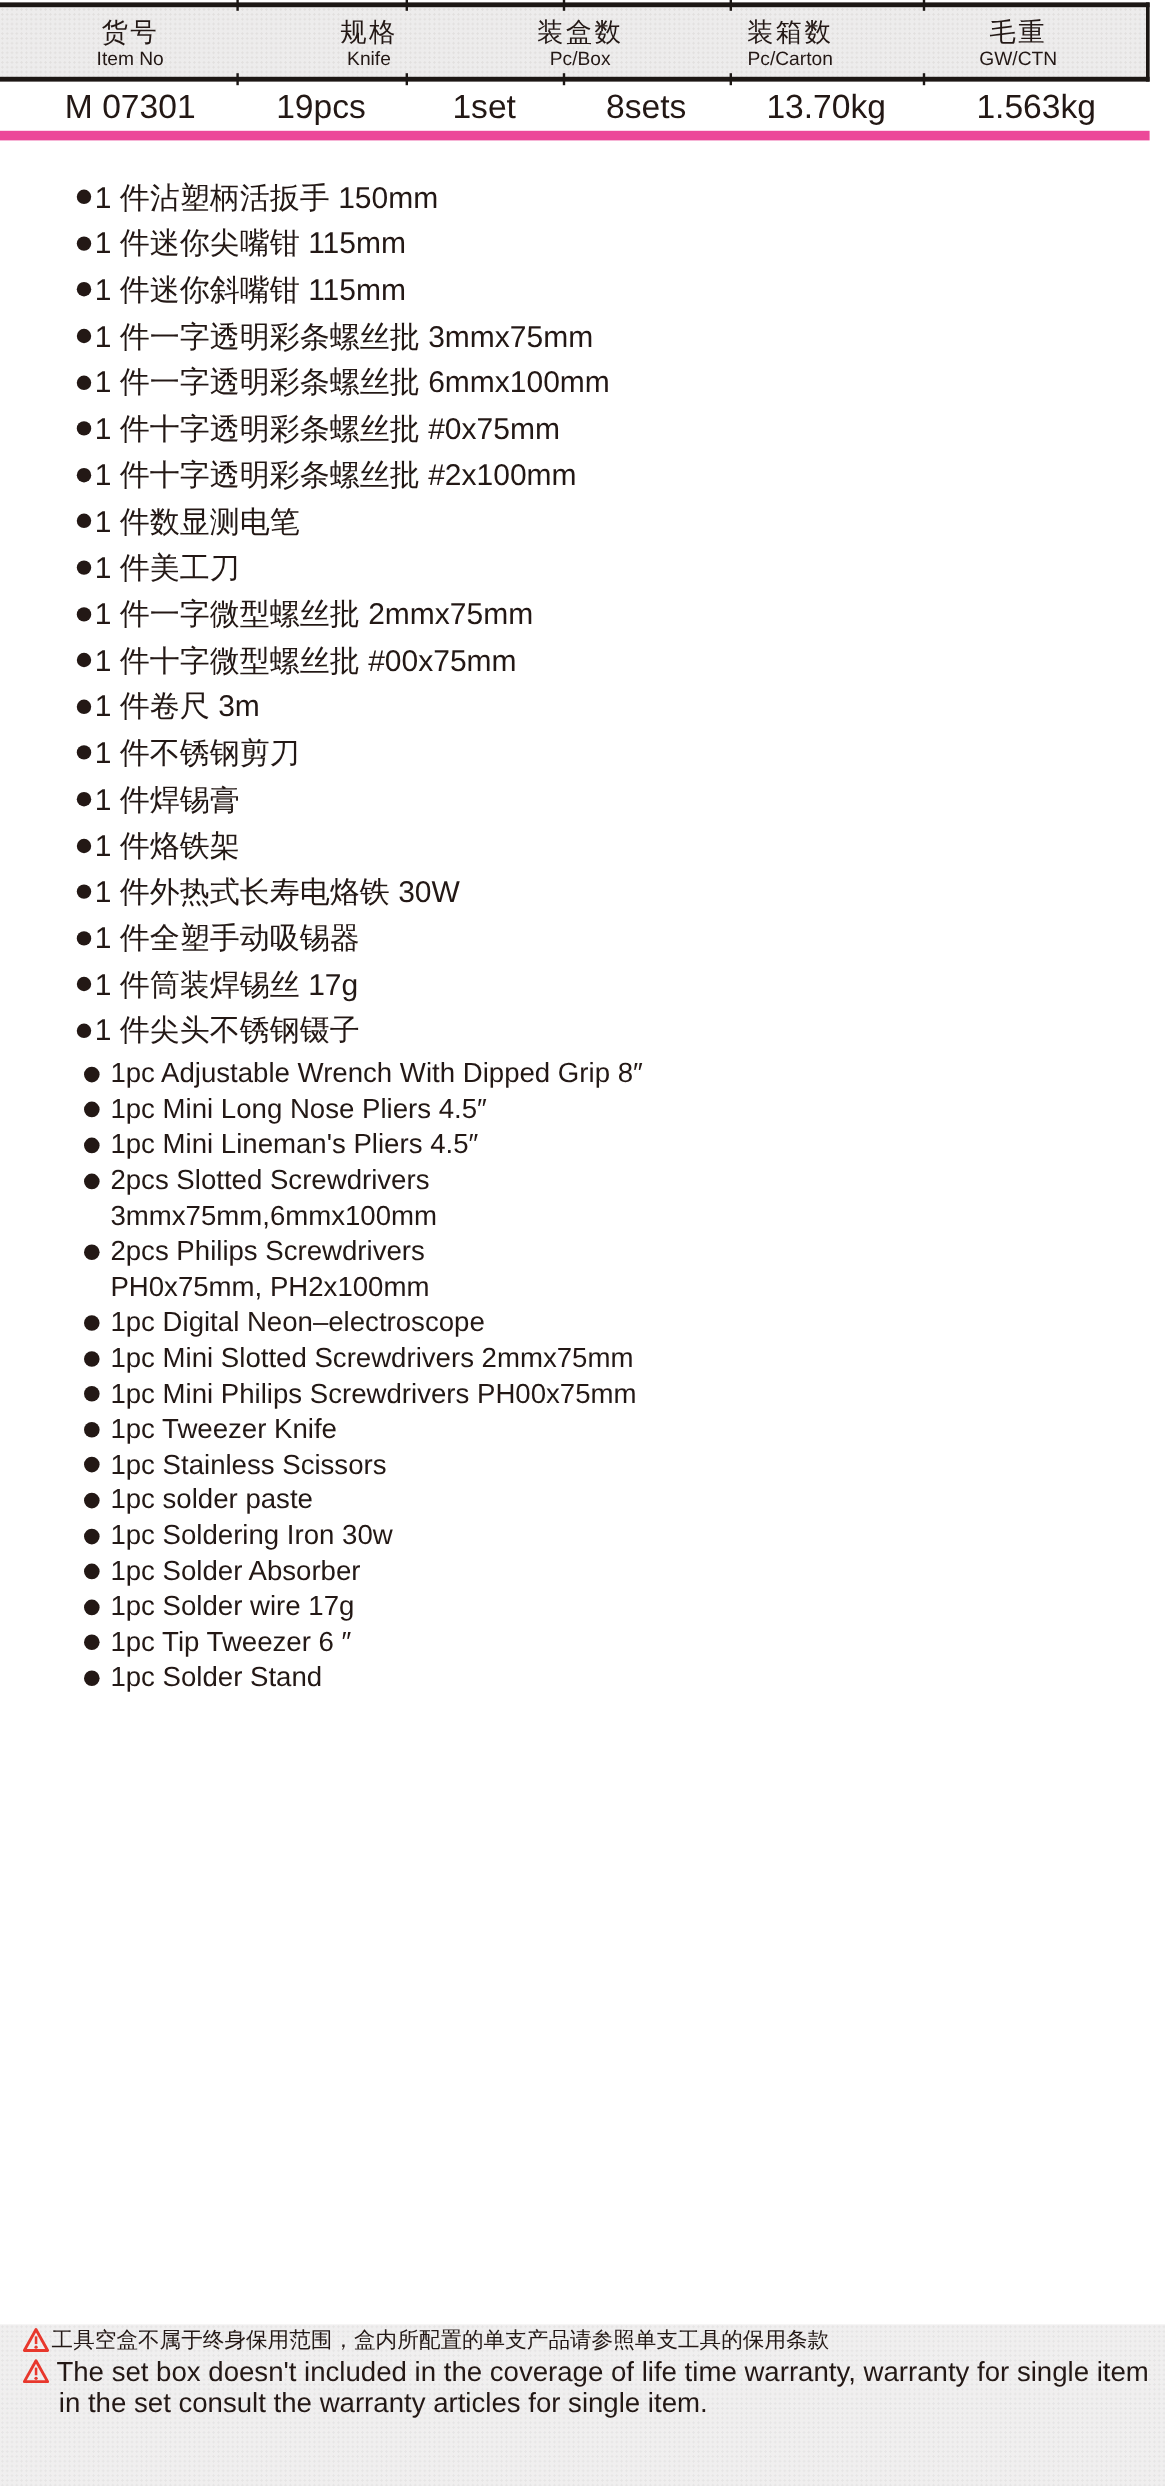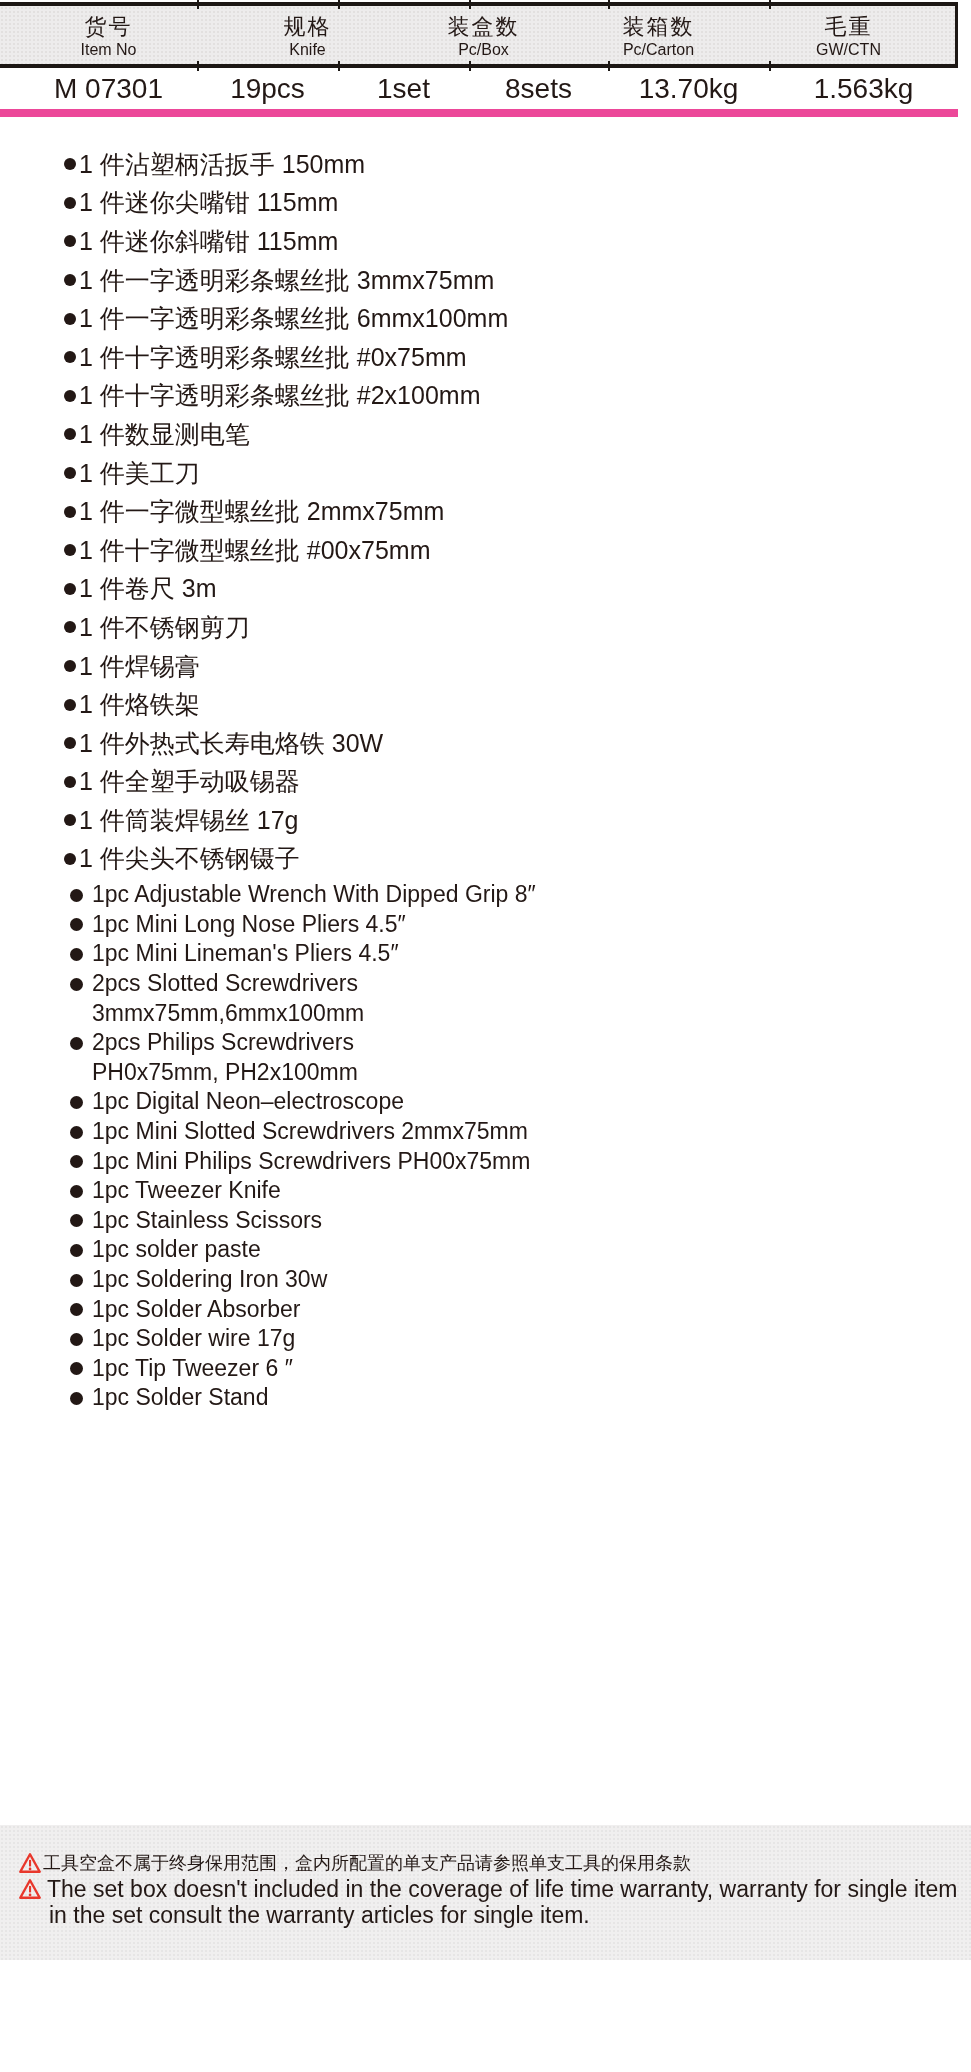--- a/index.html
+++ b/index.html
@@ -59,26 +59,25 @@
   .en-list{margin-top:2px;padding-left:70px;}
   .en-list li{
     position:relative;padding-left:22px;
     font-size:23px;line-height:29.6px;white-space:nowrap;
   }
   .en-list .bullet{
     position:absolute;left:0;top:8.5px;width:13px;height:13px;flex:none;
   }
   
   .warn-band{
-    position:absolute;left:0;top:1825px;width:971px;height:135px;
+    position:absolute;left:0;top:1937px;width:971px;height:135px;
     box-sizing:border-box;
     background-color:#f0efef;
     background-image:radial-gradient(circle,#e6e5e5 1px,transparent 1.1px);
     background-size:4px 4px;
-    padding-top:25px;
   }
   .warn-line{display:flex;align-items:center;margin-left:19px;line-height:26px;}
   .warn-line.zh{font-size:18px;}
   .warn-line.en{font-size:23px;}
   .warn-line.cont{margin-left:49px;text-align:center;}
   .tri{display:inline-flex;flex:0 0 auto;margin-right:2px;}
   .warn-line.en .tri{margin-right:6px;}
 </style>
 </head>
 <body>

